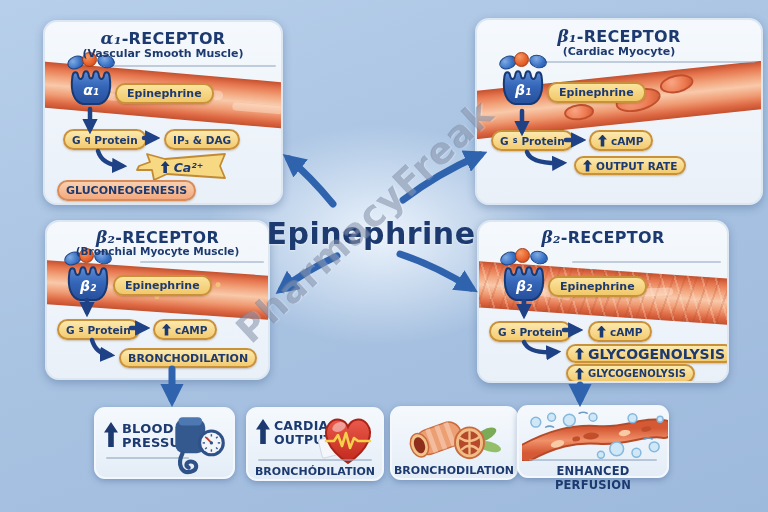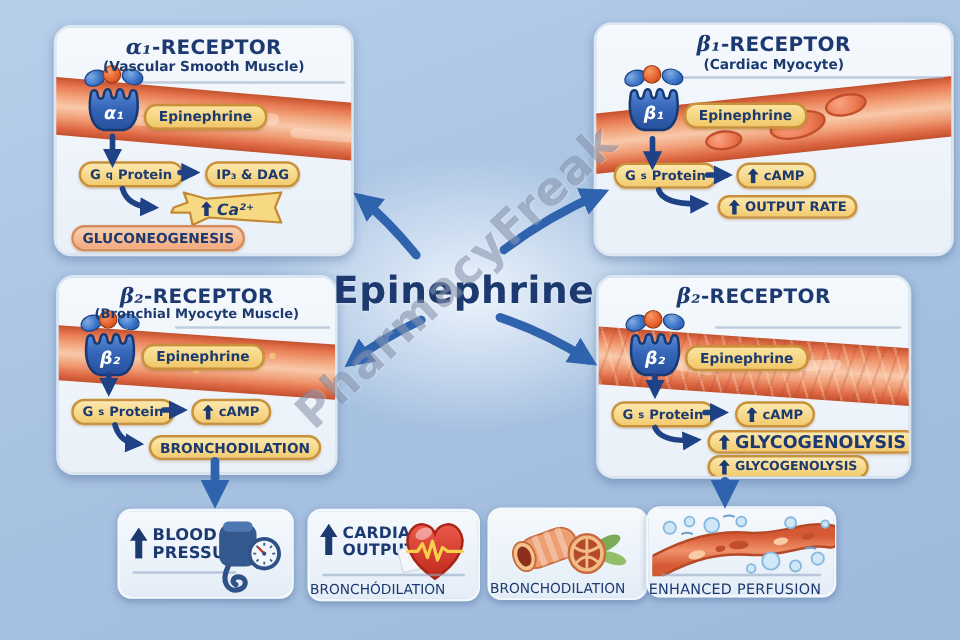--- a/index.html
+++ b/index.html
@@ -61,21 +61,21 @@
     text-shadow:1px 1px 1px rgba(255,255,255,.25);}
   
   .arrows{position:absolute;left:0;top:0;z-index:7;pointer-events:none;}
   .big-arrow{stroke:#2f63ae;stroke-width:7;fill:none;stroke-linecap:round;}
   .med-arrow{stroke:#1e4285;stroke-width:4.5;fill:none;stroke-linecap:round;}
   
   .card{position:absolute;background:linear-gradient(180deg,#f5f9fd 0%,#e4edf7 100%);
     border:2px solid #f3f8fd;border-radius:11px;box-shadow:0 2px 6px rgba(45,75,125,.35);
     z-index:3;box-sizing:border-box;}
   .c-label{color:#1d3a70;font-weight:bold;font-size:13px;line-height:1.1;letter-spacing:.2px;}
-  .c-sub{position:absolute;left:0;right:0;color:#1d3a70;font-weight:normal;font-size:11px;}
+  .c-sub{position:absolute;left:0;right:0;text-align:center;color:#1d3a70;font-weight:bold;font-size:11px;}
   .c-rule{position:absolute;height:2px;background:rgba(150,170,195,.6);border-radius:2px;}
   .icon{position:absolute;}
 </style>
 </head>
 <body>
 
 <div class="stage">
 
   <svg width="0" height="0" style="position:absolute">
     <defs>

